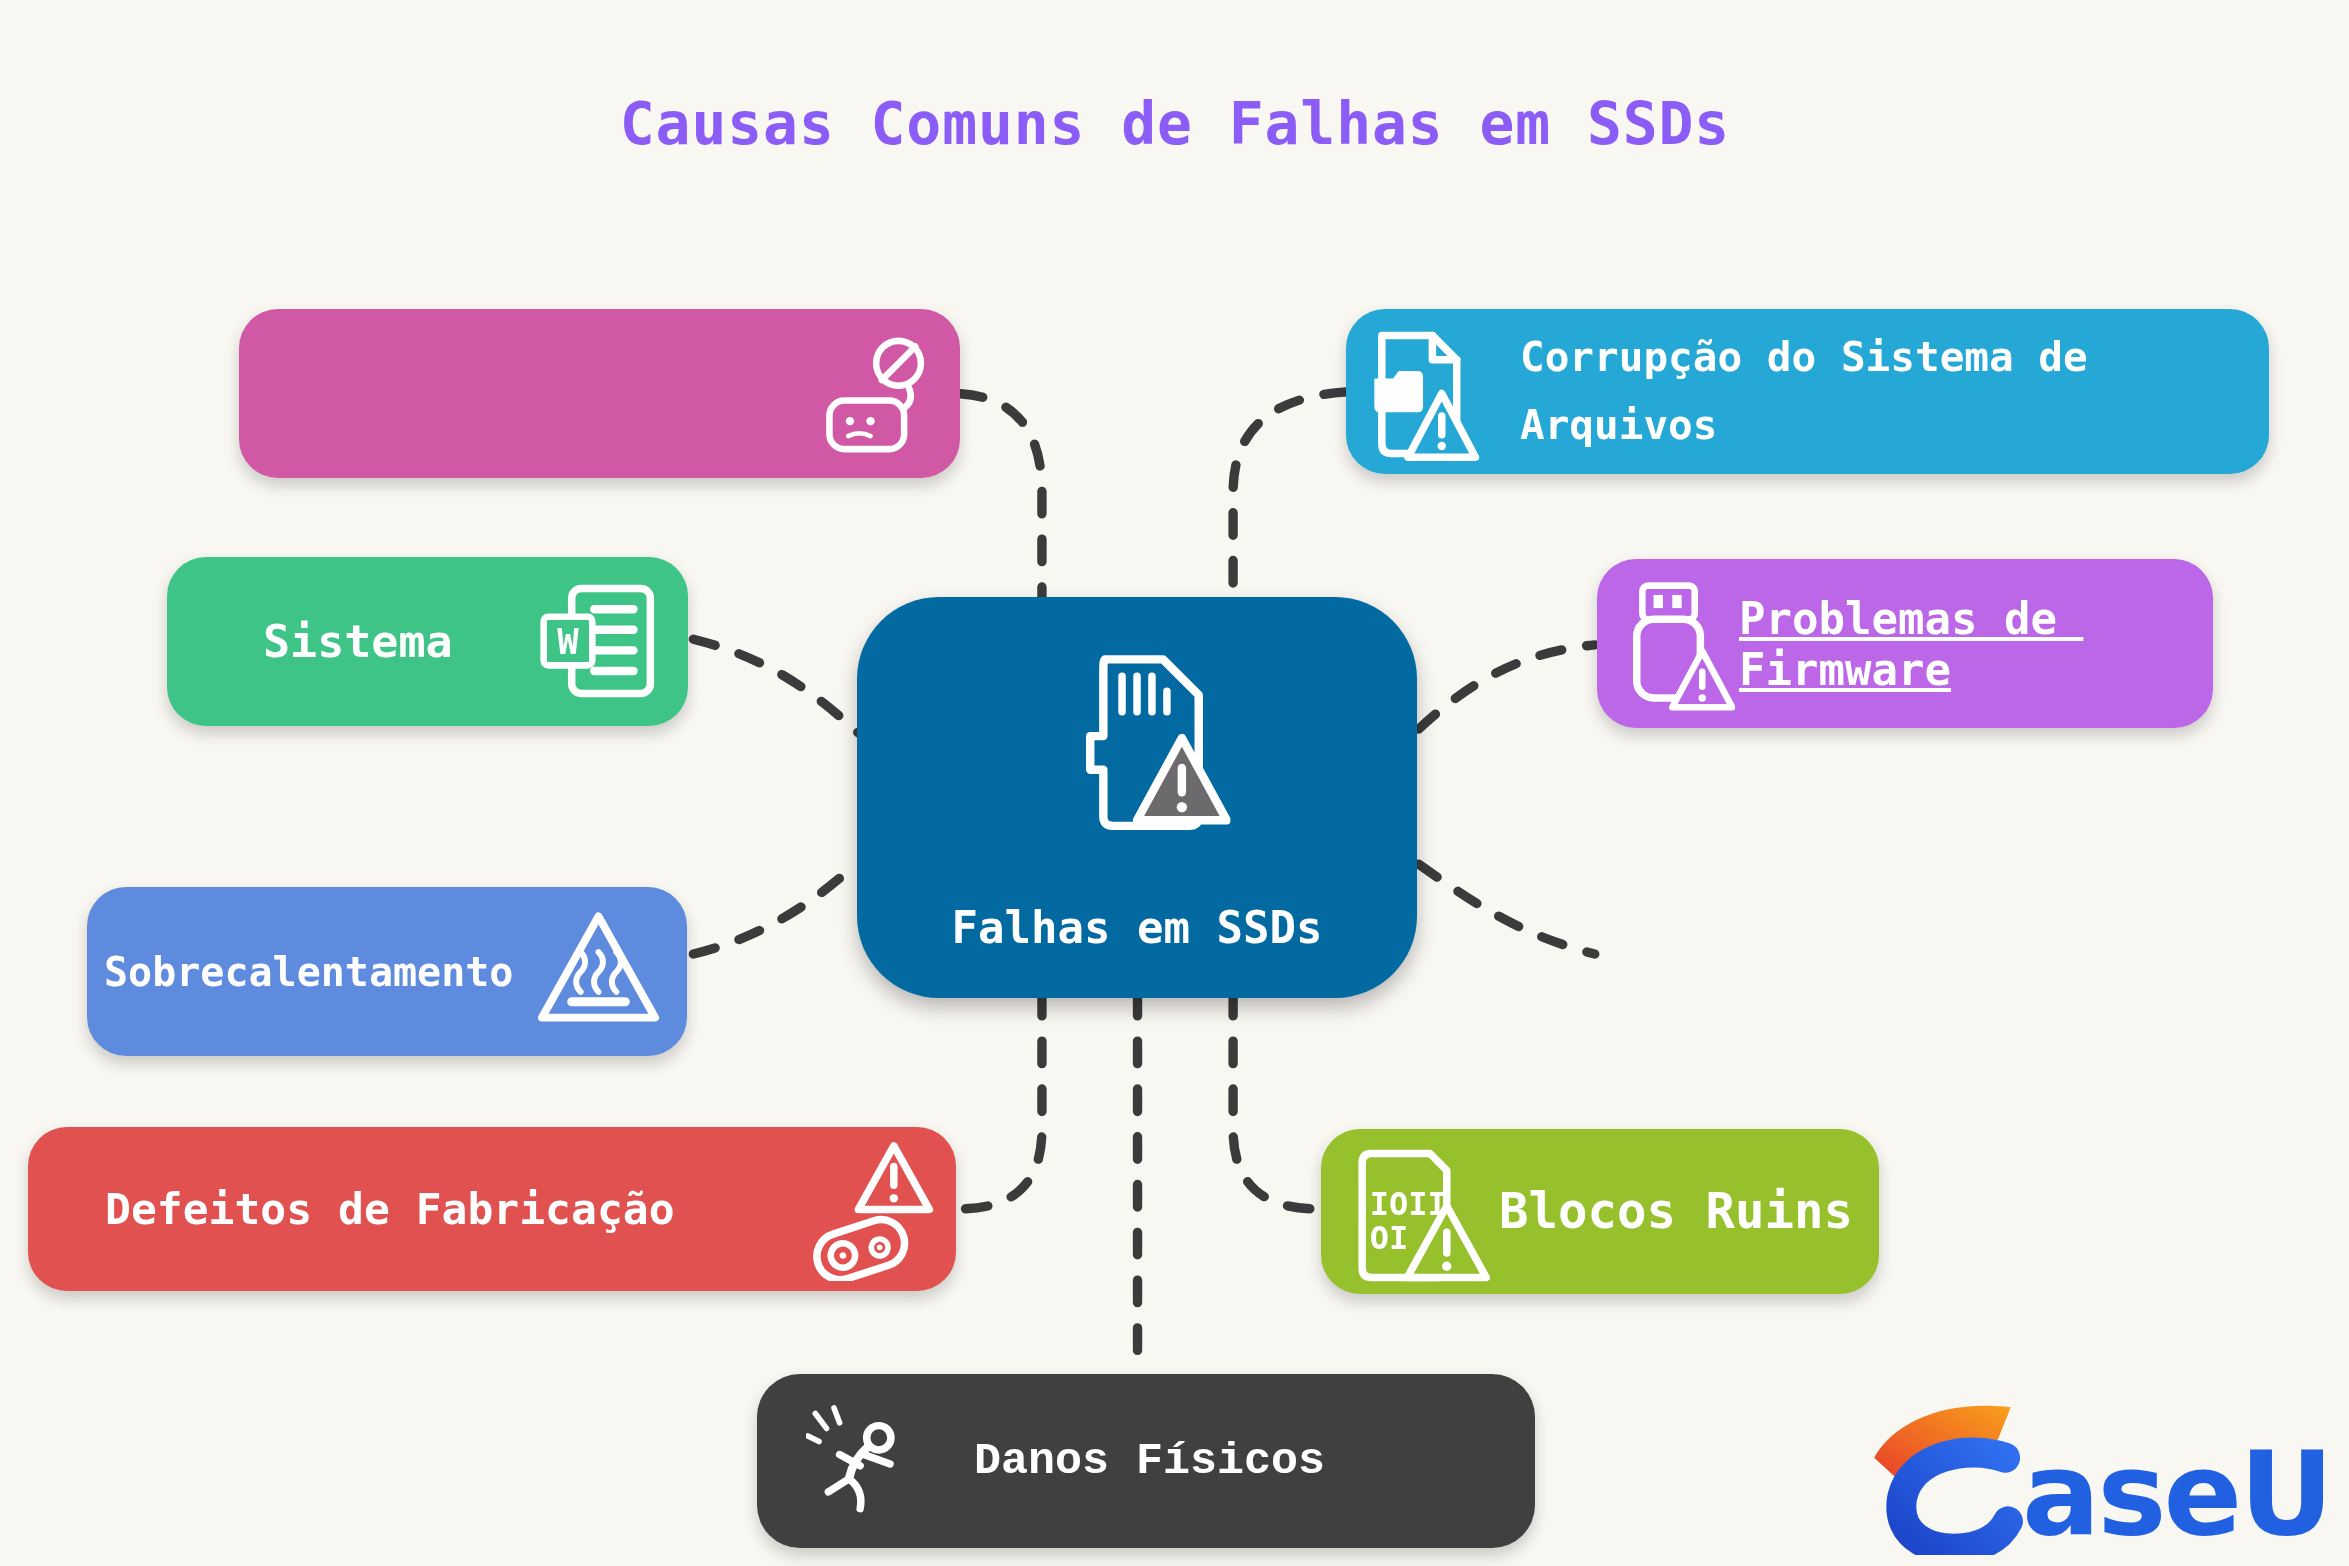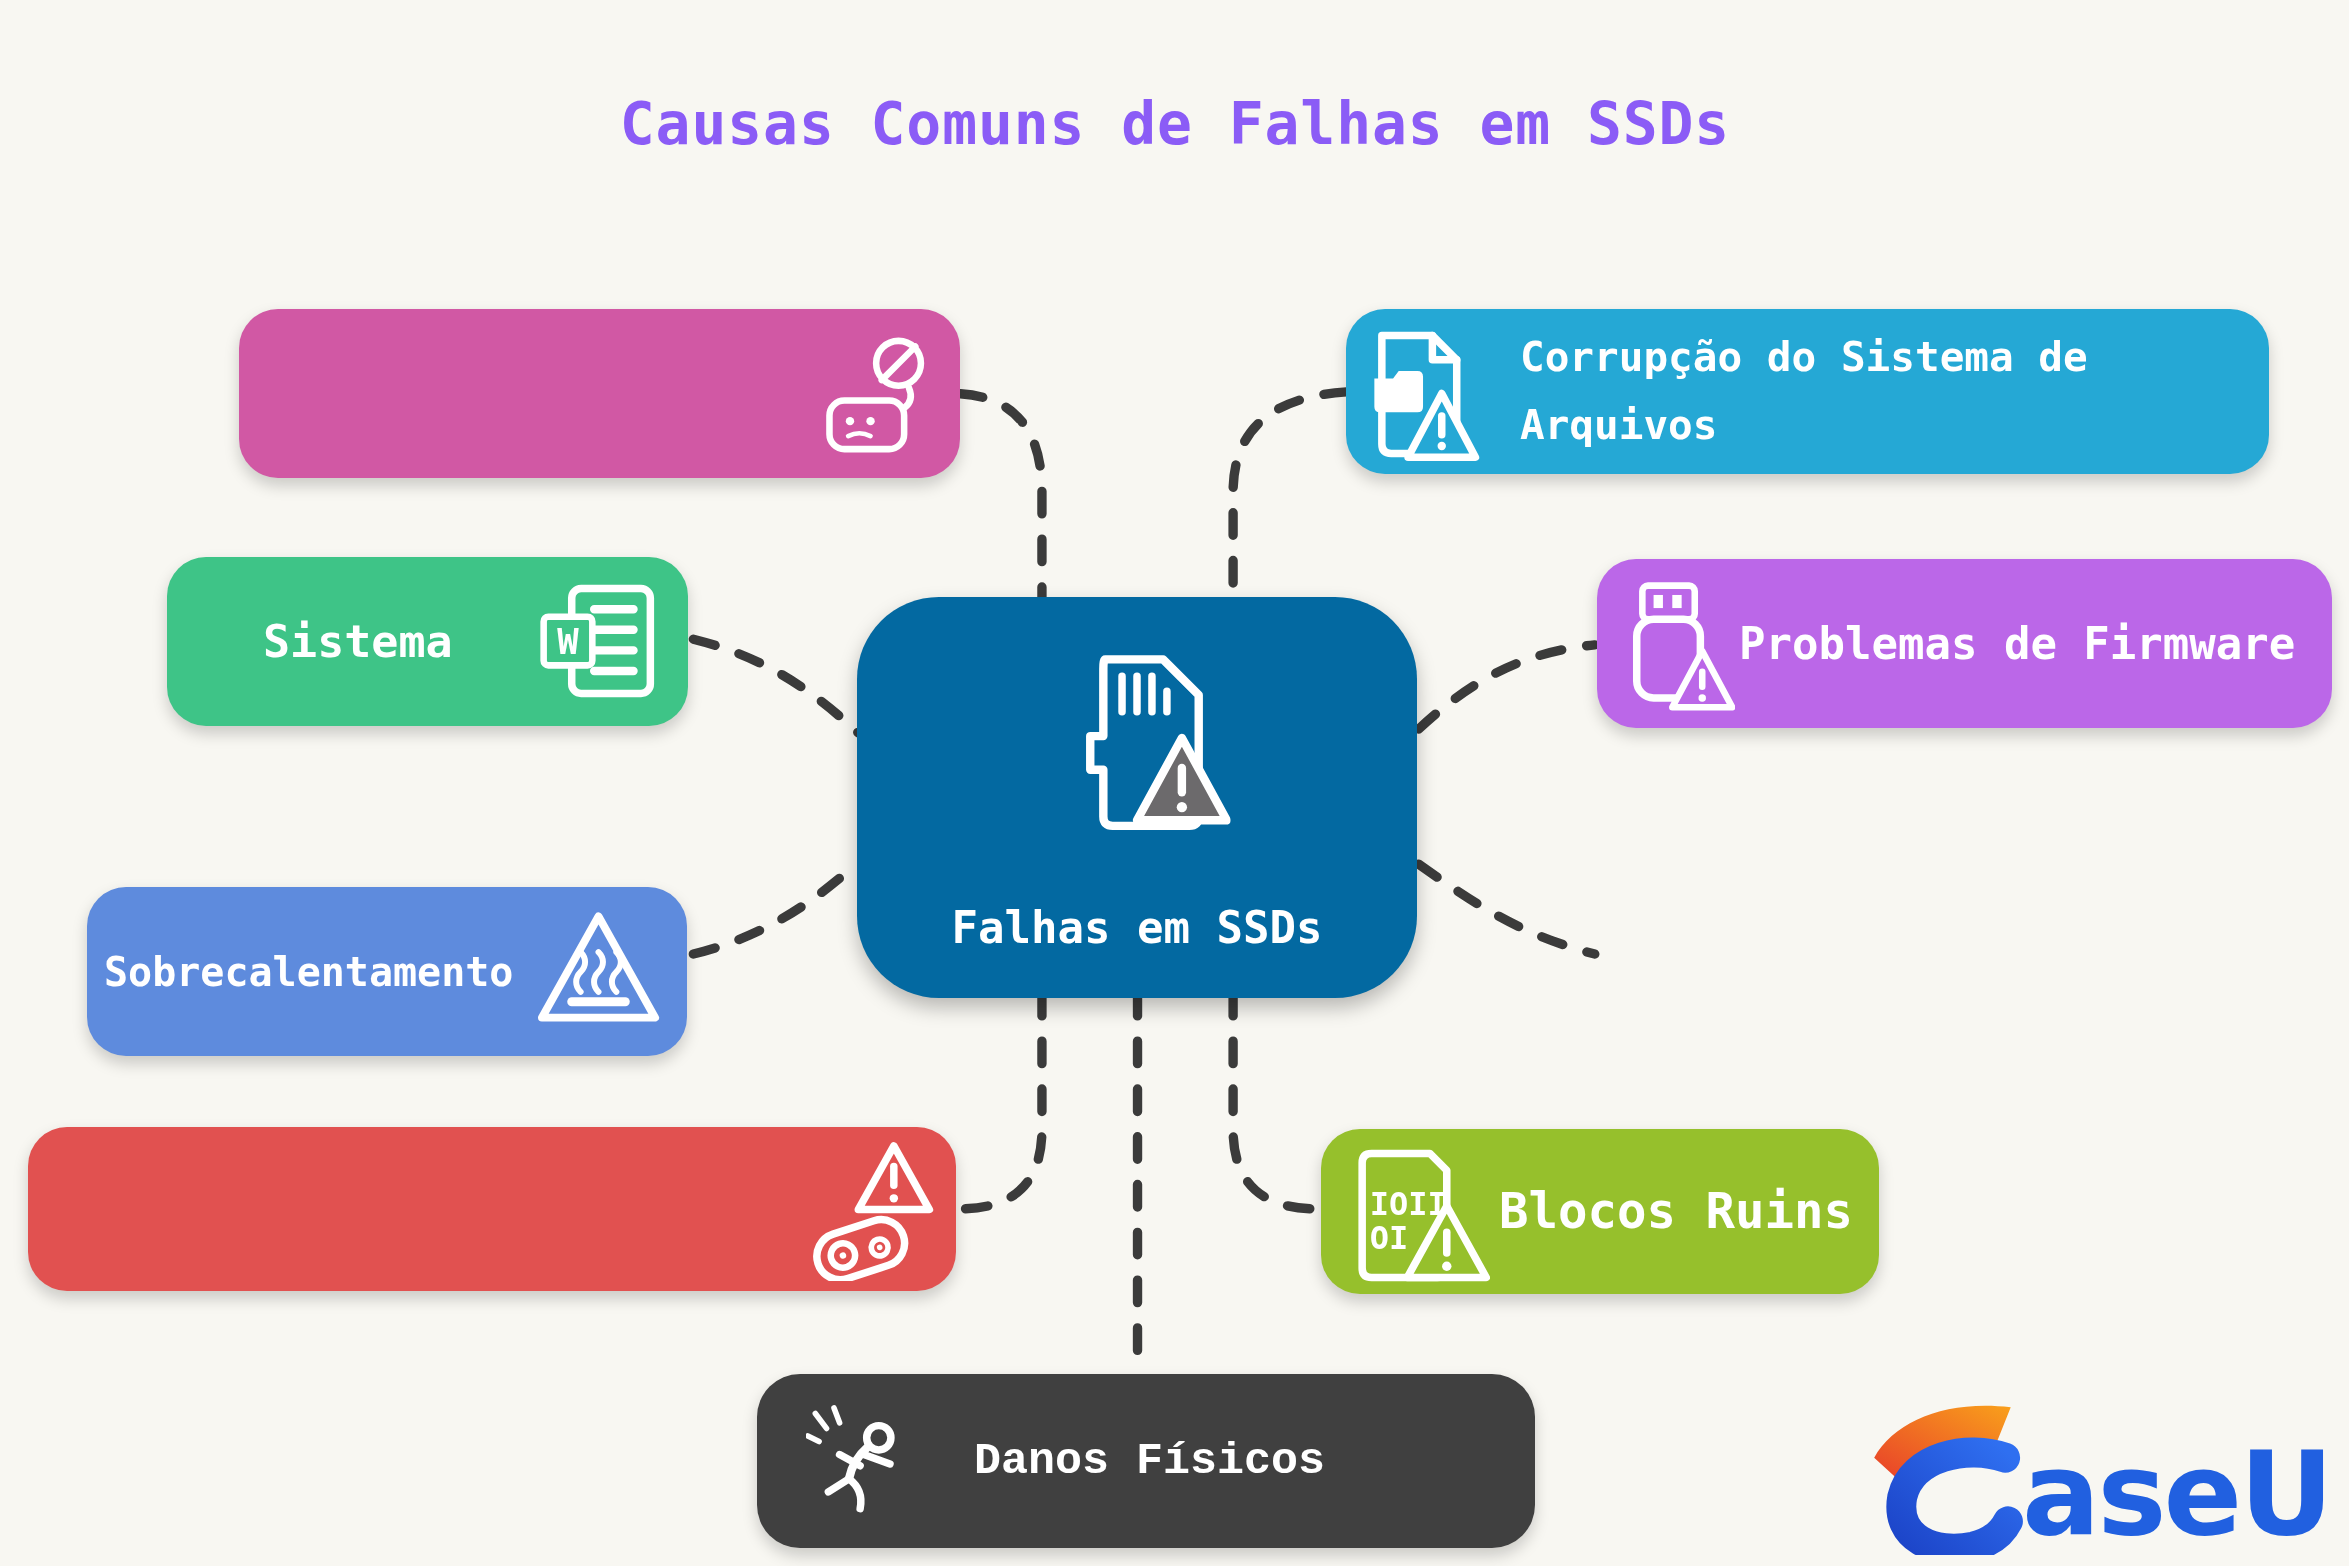--- a/index.html
+++ b/index.html
@@ -22,21 +22,21 @@
   #box-overheat{left:87px;top:887px;width:600px;height:169px;}
   #box-overheat .label{margin-left:17px;font-size:40px;}
   #box-overheat .icon{position:absolute;right:24px;top:20.6px;}
   #box-defects{left:28px;top:1127px;width:928px;height:164px;}
   #box-defects .label{margin-left:77px;font-size:43px;}
   #box-defects .icon{position:absolute;right:20.6px;top:13px;}
   
   #box-fs{left:1346px;top:309px;width:923px;height:165px;}
   #box-fs .label{margin-left:174px;font-size:41px;line-height:1.65;width:675px;}
   #box-fs .icon{position:absolute;left:19px;top:17px;}
-  #box-firmware{left:1597px;top:559px;width:735px;height:169px;}
+  #box-firmware{left:1597px;top:559px;width:616px;height:169px;text-decoration:underline;}
   #box-firmware .label{margin-left:142px;font-size:44px;}
   #box-firmware .icon{position:absolute;left:20.6px;top:20.6px;}
   #box-power{left:1597px;top:871px;width:735px;height:169px;}
   #box-power .label{margin-left:150px;font-size:44px;}
   #box-power .icon{position:absolute;left:22.5px;top:19px;}
   #box-blocks{left:1321px;top:1129px;width:558px;height:165px;}
   #box-blocks .label{margin-left:178px;font-size:49px;}
   #box-blocks .icon{position:absolute;left:28px;top:15px;}
   
   #box-physical{left:757px;top:1374px;width:778px;height:174px;border-radius:43px;}
@@ -108,20 +108,21 @@
     <svg class="icon" width="129" height="120" viewBox="0 0 130 120" fill="none" stroke="#ffffff" stroke-width="8" stroke-linecap="round" stroke-linejoin="round">
       <path d="M65 8 L122 110 H8 Z"></path>
       <path d="M38 94 H92" stroke-width="9"></path>
       <path d="M47 84 C41 78 41 70 47 64 C53 58 53 50 47 44" stroke-width="6"></path>
       <path d="M65 84 C59 78 59 70 65 64 C71 58 71 50 65 44" stroke-width="6"></path>
       <path d="M83 84 C77 78 77 70 83 64 C89 58 89 50 83 44" stroke-width="6"></path>
     </svg>
   </div>
 
   <div class="box" id="box-defects" style="background: rgb(225, 81, 80);">
+    <span class="label">Defeitos de Fabricação</span>
     <svg class="icon" width="131" height="141" viewBox="0 0 140 150" fill="none" stroke="#ffffff" stroke-width="8" stroke-linecap="round" stroke-linejoin="round">
       <path d="M96 6 L134 74 H58 Z"></path>
       <path d="M96 28 V48"></path>
       <circle cx="96" cy="62" r="4.5" fill="#ffffff" stroke="none"></circle>
       <g transform="rotate(-18 60 115)">
         <rect x="12" y="92" width="96" height="50" rx="25"></rect>
         <circle cx="40" cy="117" r="13" stroke-width="7"></circle>
         <circle cx="40" cy="117" r="3.5" fill="#ffffff" stroke="none"></circle>
         <circle cx="80" cy="121" r="9" stroke-width="6"></circle>
         <circle cx="80" cy="121" r="3" fill="#ffffff" stroke="none"></circle>

